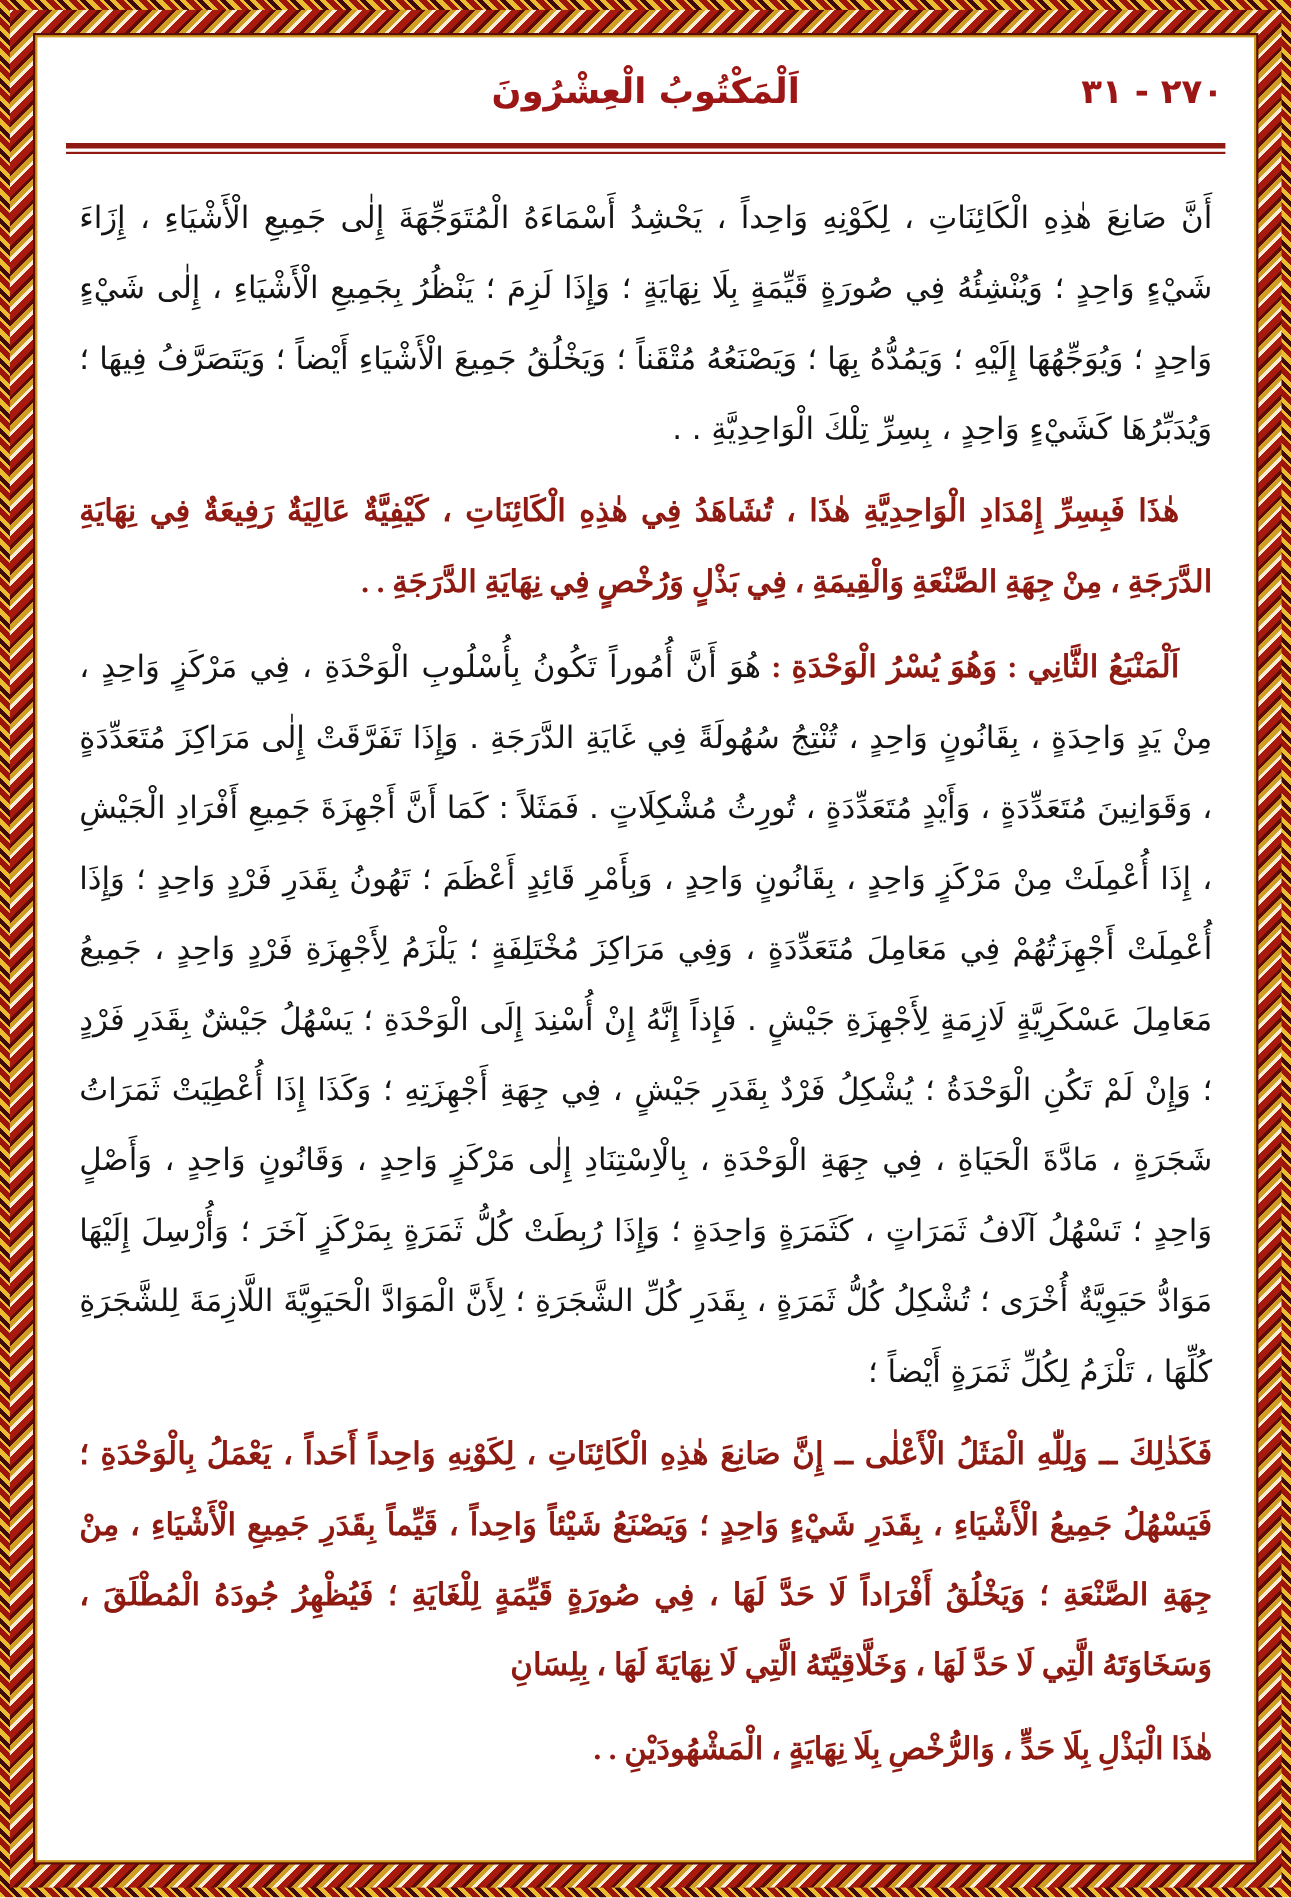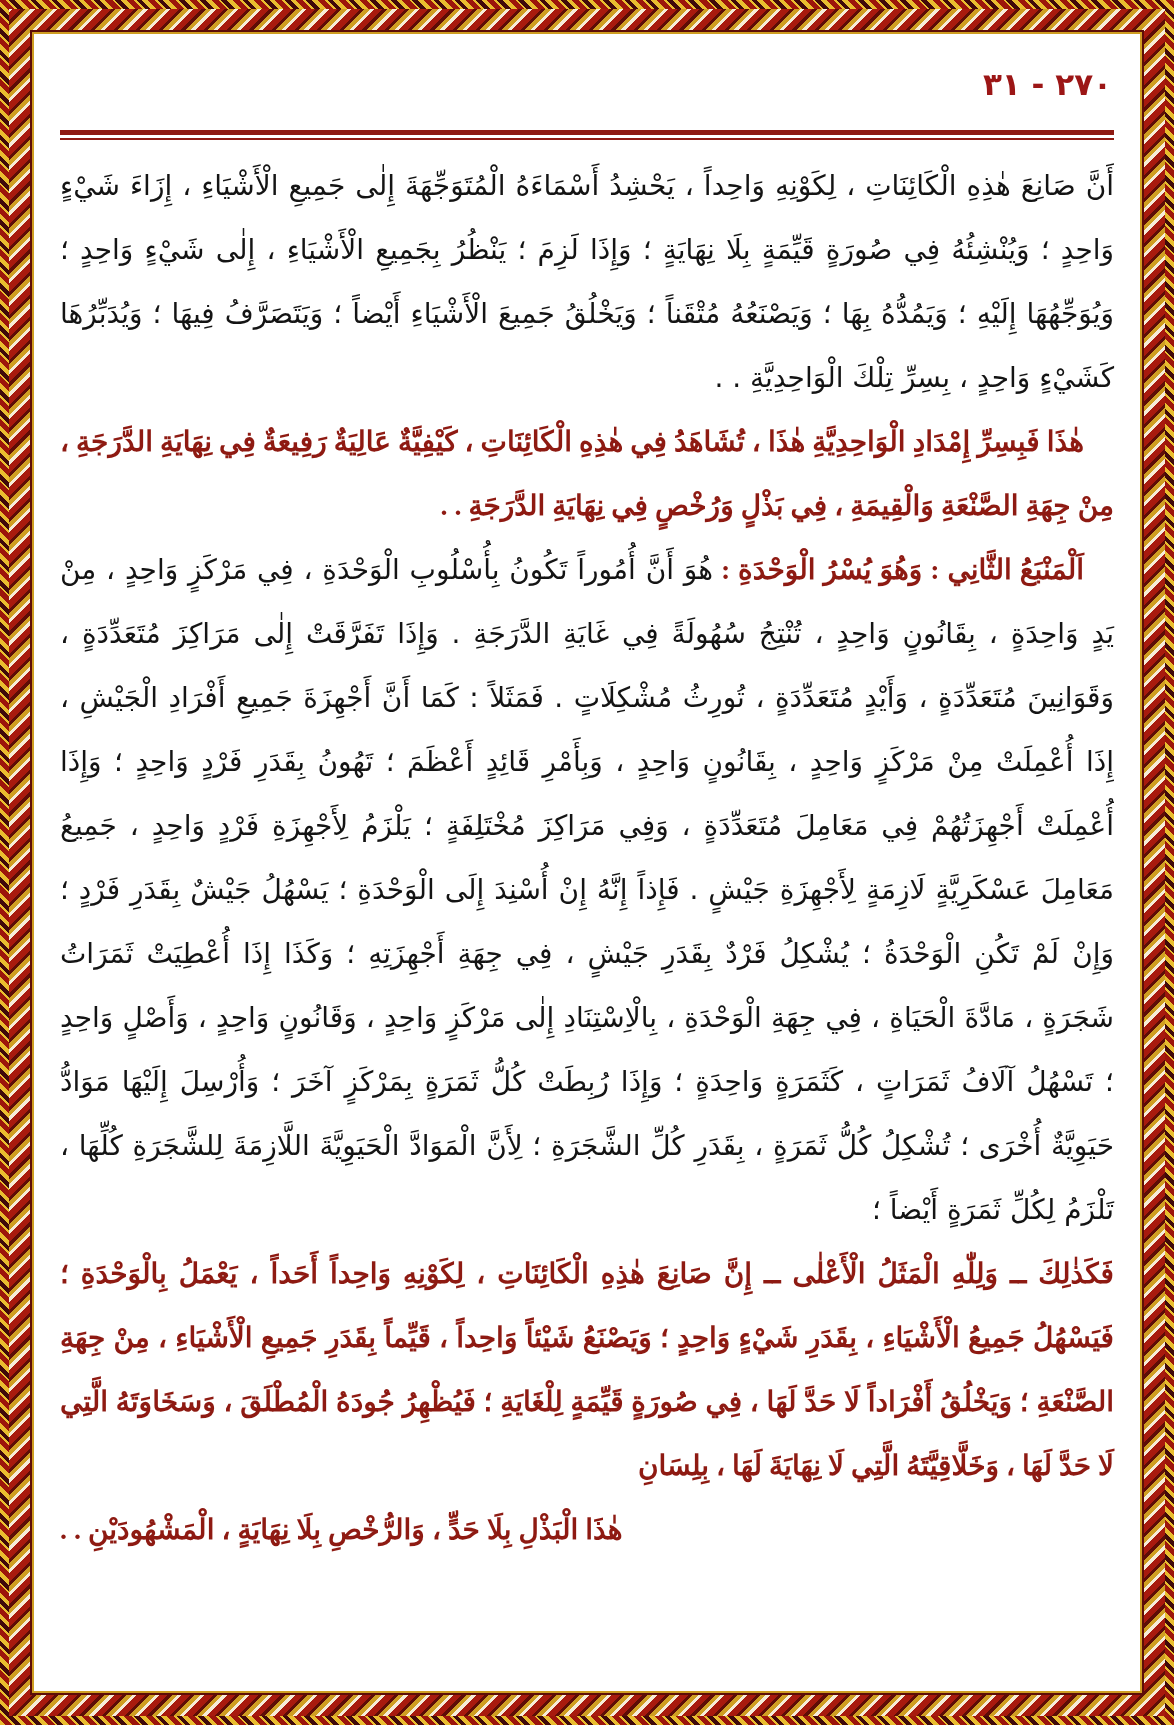--- a/index.html
+++ b/index.html
@@ -55,36 +55,37 @@
   .rule .thin{height:2px;background:#8e1a12;margin-top:3px;}
   
   .body-text{
     flex:1;
     margin-top:14px;
     font-size:28px;
     line-height:64px;
     color:#141414;
     text-align:justify;
   }
-  .body-text p{margin:0;padding:0;}
+  .body-text p{margin:12px;padding:0;}
   .red{color:#8e1a12;}
   .bold{font-weight:bold;font-family:Liberation Serif, serif;}
   .indent{text-indent:30px;}
-  .centered{text-align:left;}
+  .centered{text-align:right;}
 </style>
 </head>
 <body>
 
 <div class="sheet">
   <div class="frame-outer">
     <div class="frame-main">
       <div class="page">
 
         <div class="hdr">
           <div class="page-number">٢٧٠ - ٣١</div>
+          <div class="page-title">اَلْمَكْتُوبُ الْعِشْرُونَ</div>
         </div>
 
         <div class="rule">
           <div class="thick"></div>
           <div class="thin"></div>
         </div>
 
         <div class="body-text">
 
           <p>أَنَّ صَانِعَ هٰذِهِ الْكَائِنَاتِ ، لِكَوْنِهِ وَاحِداً ، يَحْشِدُ أَسْمَاءَهُ الْمُتَوَجِّهَةَ إِلٰى جَمِيعِ الْأَشْيَاءِ ، إِزَاءَ شَيْءٍ وَاحِدٍ ؛ وَيُنْشِئُهُ فِي صُورَةٍ قَيِّمَةٍ بِلَا نِهَايَةٍ ؛ وَإِذَا لَزِمَ ؛ يَنْظُرُ بِجَمِيعِ الْأَشْيَاءِ ، إِلٰى شَيْءٍ وَاحِدٍ ؛ وَيُوَجِّهُهَا إِلَيْهِ ؛ وَيَمُدُّهُ بِهَا ؛ وَيَصْنَعُهُ مُتْقَناً ؛ وَيَخْلُقُ جَمِيعَ الْأَشْيَاءِ أَيْضاً ؛ وَيَتَصَرَّفُ فِيهَا ؛ وَيُدَبِّرُهَا كَشَيْءٍ وَاحِدٍ ، بِسِرِّ تِلْكَ الْوَاحِدِيَّةِ . .</p>

